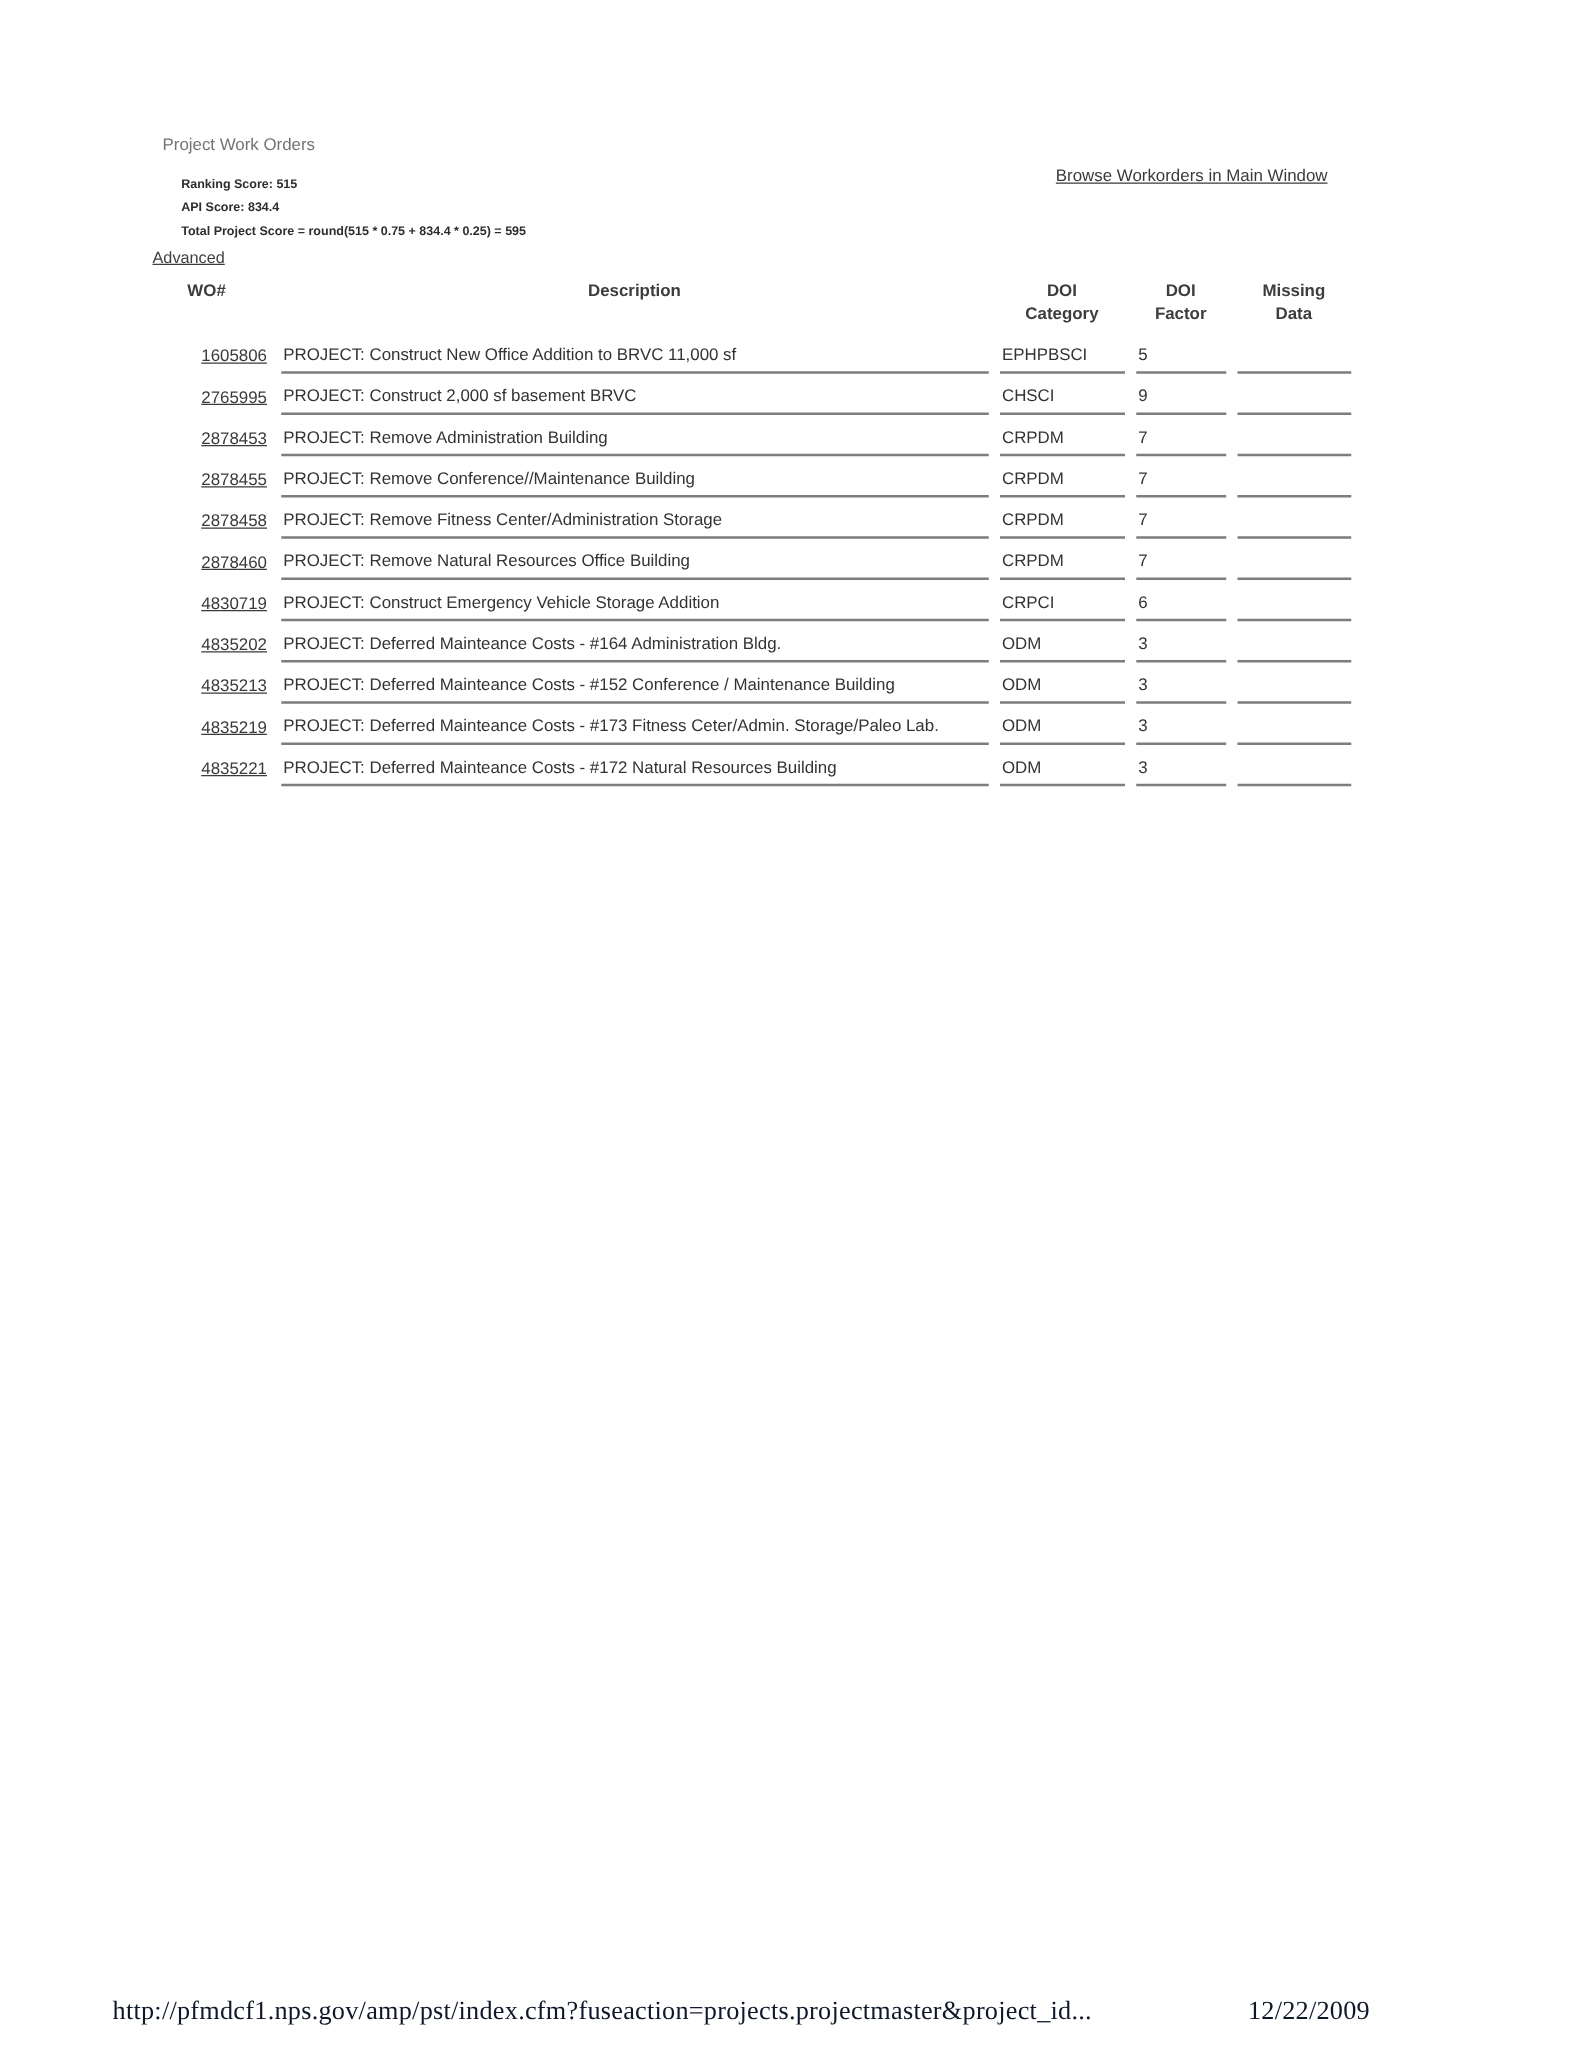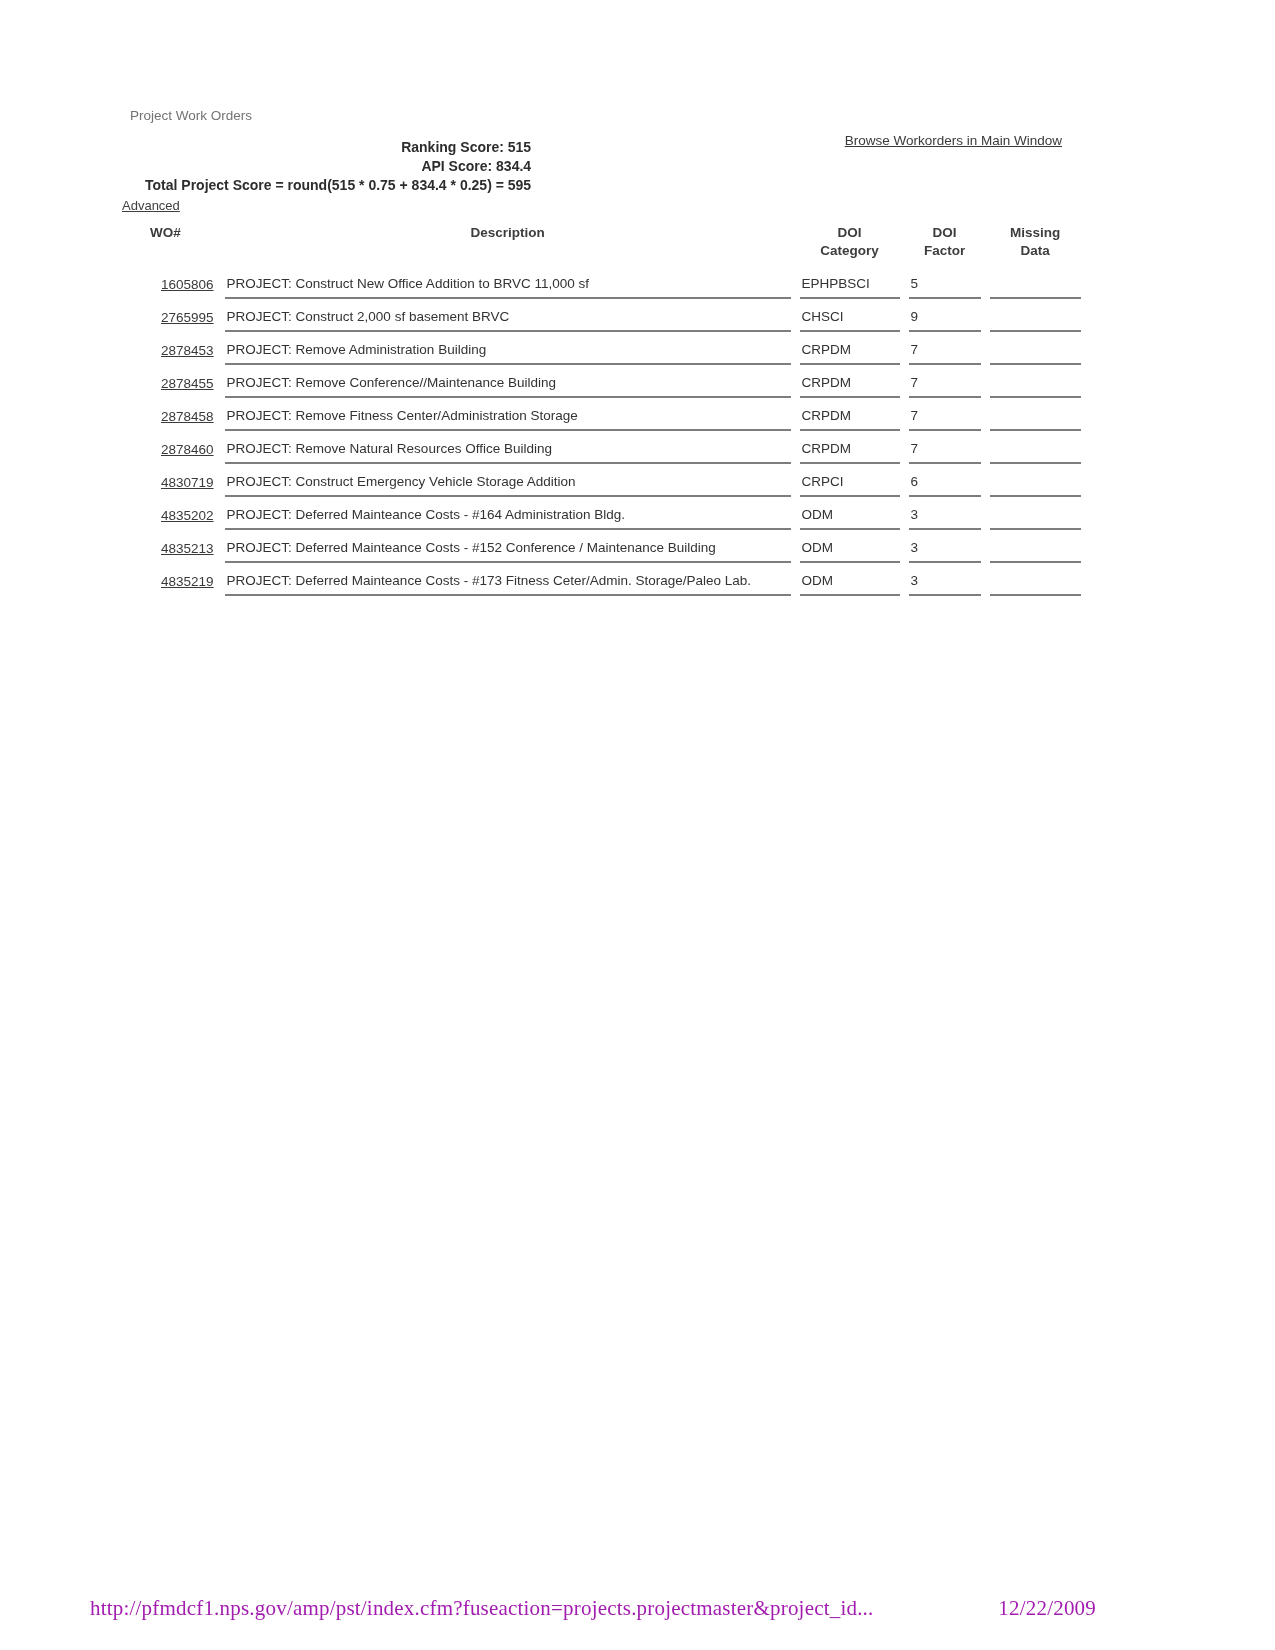--- a/index.html
+++ b/index.html
@@ -28,21 +28,21 @@
   }
   .print-footer {
     position: absolute;
     top: 1596px; left: 90px;
     width: 1006px;
     display: flex;
     justify-content: space-between;
     align-items: baseline;
     font-family: "Liberation Serif", serif;
     font-size: 21px;
-    color: #a21caf;
+    color: #0f172a;
     letter-spacing: 0.2px;
   }
   
   .content {
     position: absolute;
     top: 105px; left: 115px;
     width: 947px;
     height: 540px;
   }
   .section-label {
@@ -55,25 +55,24 @@
     position: absolute;
     top: 28px; right: 0;
     font-size: 13.5px;
     color: #3a3a3a;
     text-decoration: underline;
     cursor: pointer;
   }
   .scores {
     position: absolute;
     top: 33px; left: 30px;
-    font-size: 14px;
+    font-size: 10px;
     font-weight: bold;
     color: #2d2d2d;
     line-height: 19px;
-    text-align: right;
   }
   .advanced-link {
     position: absolute;
     top: 93px; left: 7px;
     font-size: 13px;
     color: #3f3f3f;
     cursor: pointer;
   }
   
   table.workorders {
@@ -252,20 +251,29 @@
   <tr>
     <td class="c-wo">
       <a href="#" class="wo-link">4835219</a>
     </td>
     <td class="c-desc bordered">PROJECT: Deferred Mainteance Costs - #173 Fitness Ceter/Admin. Storage/Paleo Lab.</td>
     <td class="c-cat bordered">ODM</td>
     <td class="c-fac bordered">3</td>
     <td class="c-mis bordered"></td>
   </tr>
 
+  <tr>
+    <td class="c-wo">
+      <a href="#" class="wo-link">4835221</a>
+    </td>
+    <td class="c-desc bordered">PROJECT: Deferred Mainteance Costs - #172 Natural Resources Building</td>
+    <td class="c-cat bordered">ODM</td>
+    <td class="c-fac bordered">3</td>
+    <td class="c-mis bordered"></td>
+  </tr>
 </tbody>
     </table>
 
   </div>
 
   <div class="print-footer">
     <span>http://pfmdcf1.nps.gov/amp/pst/index.cfm?fuseaction=projects.projectmaster&amp;project_id...</span>
     <span>12/22/2009</span>
   </div>
 

